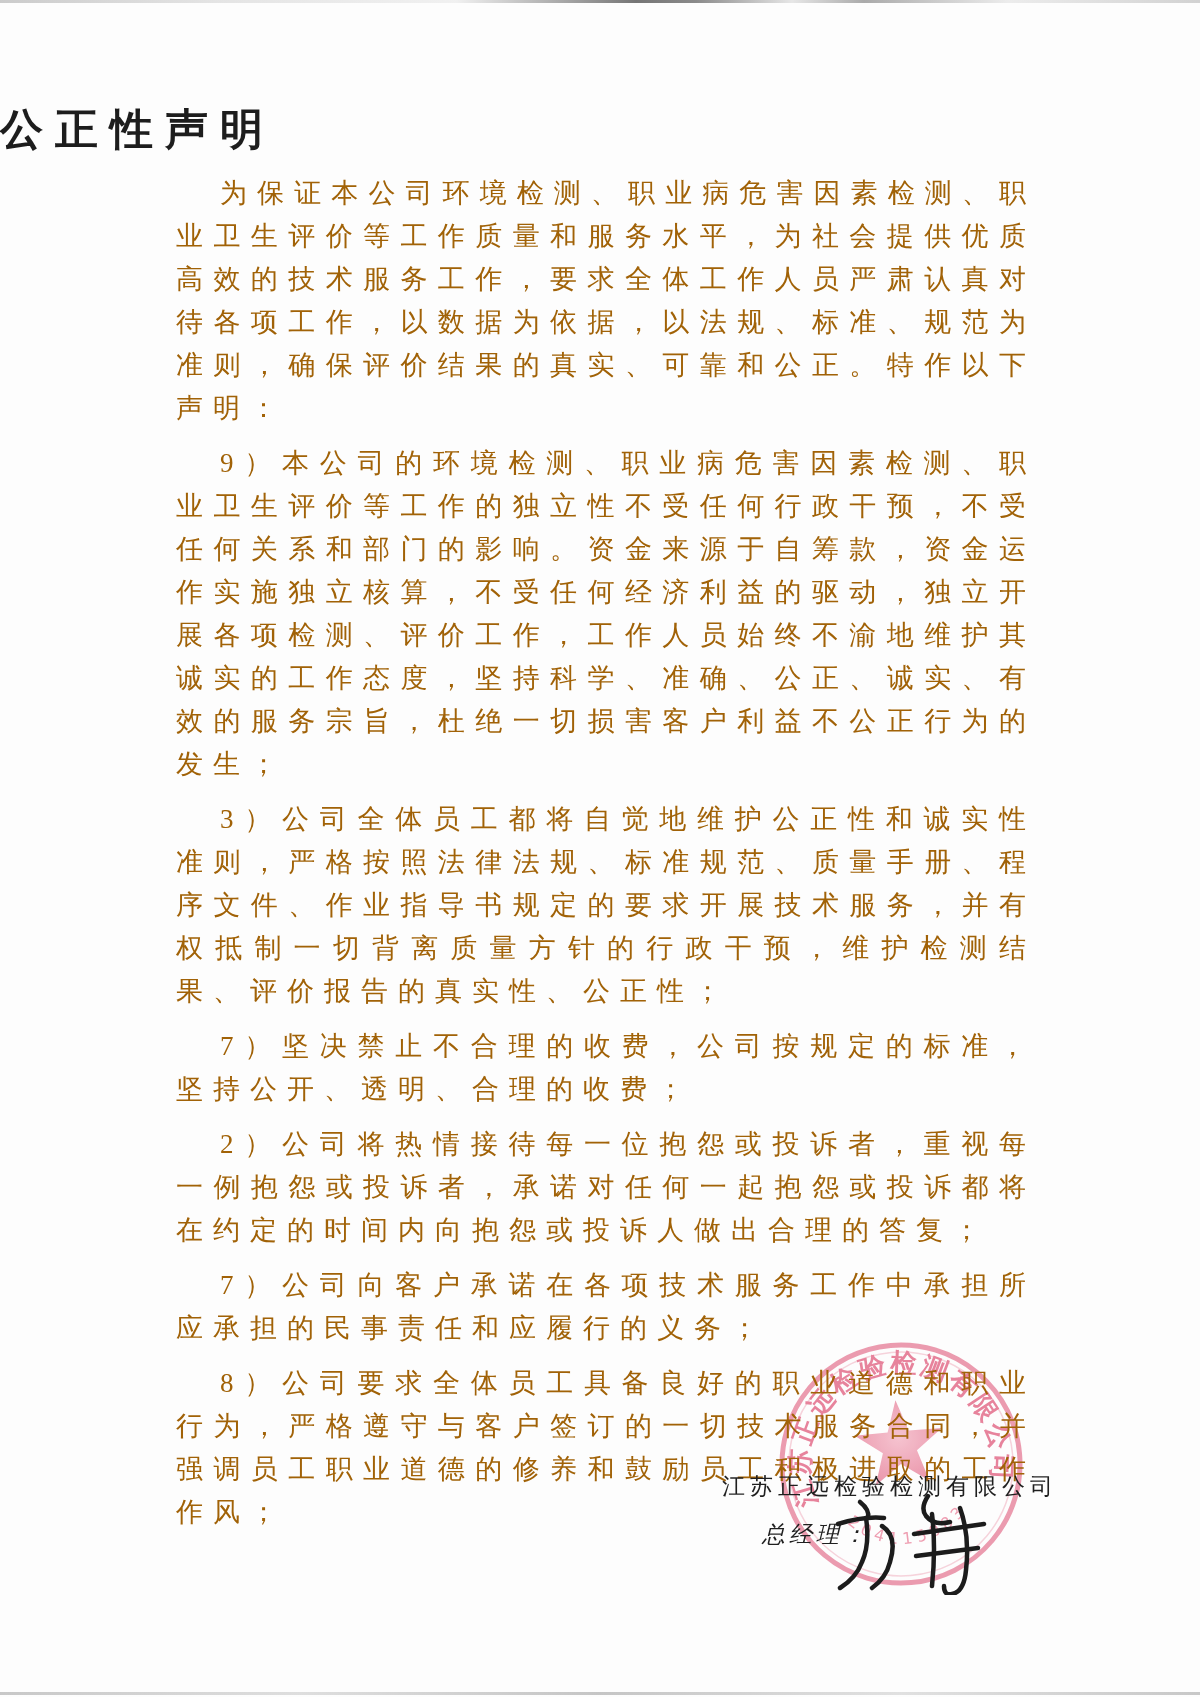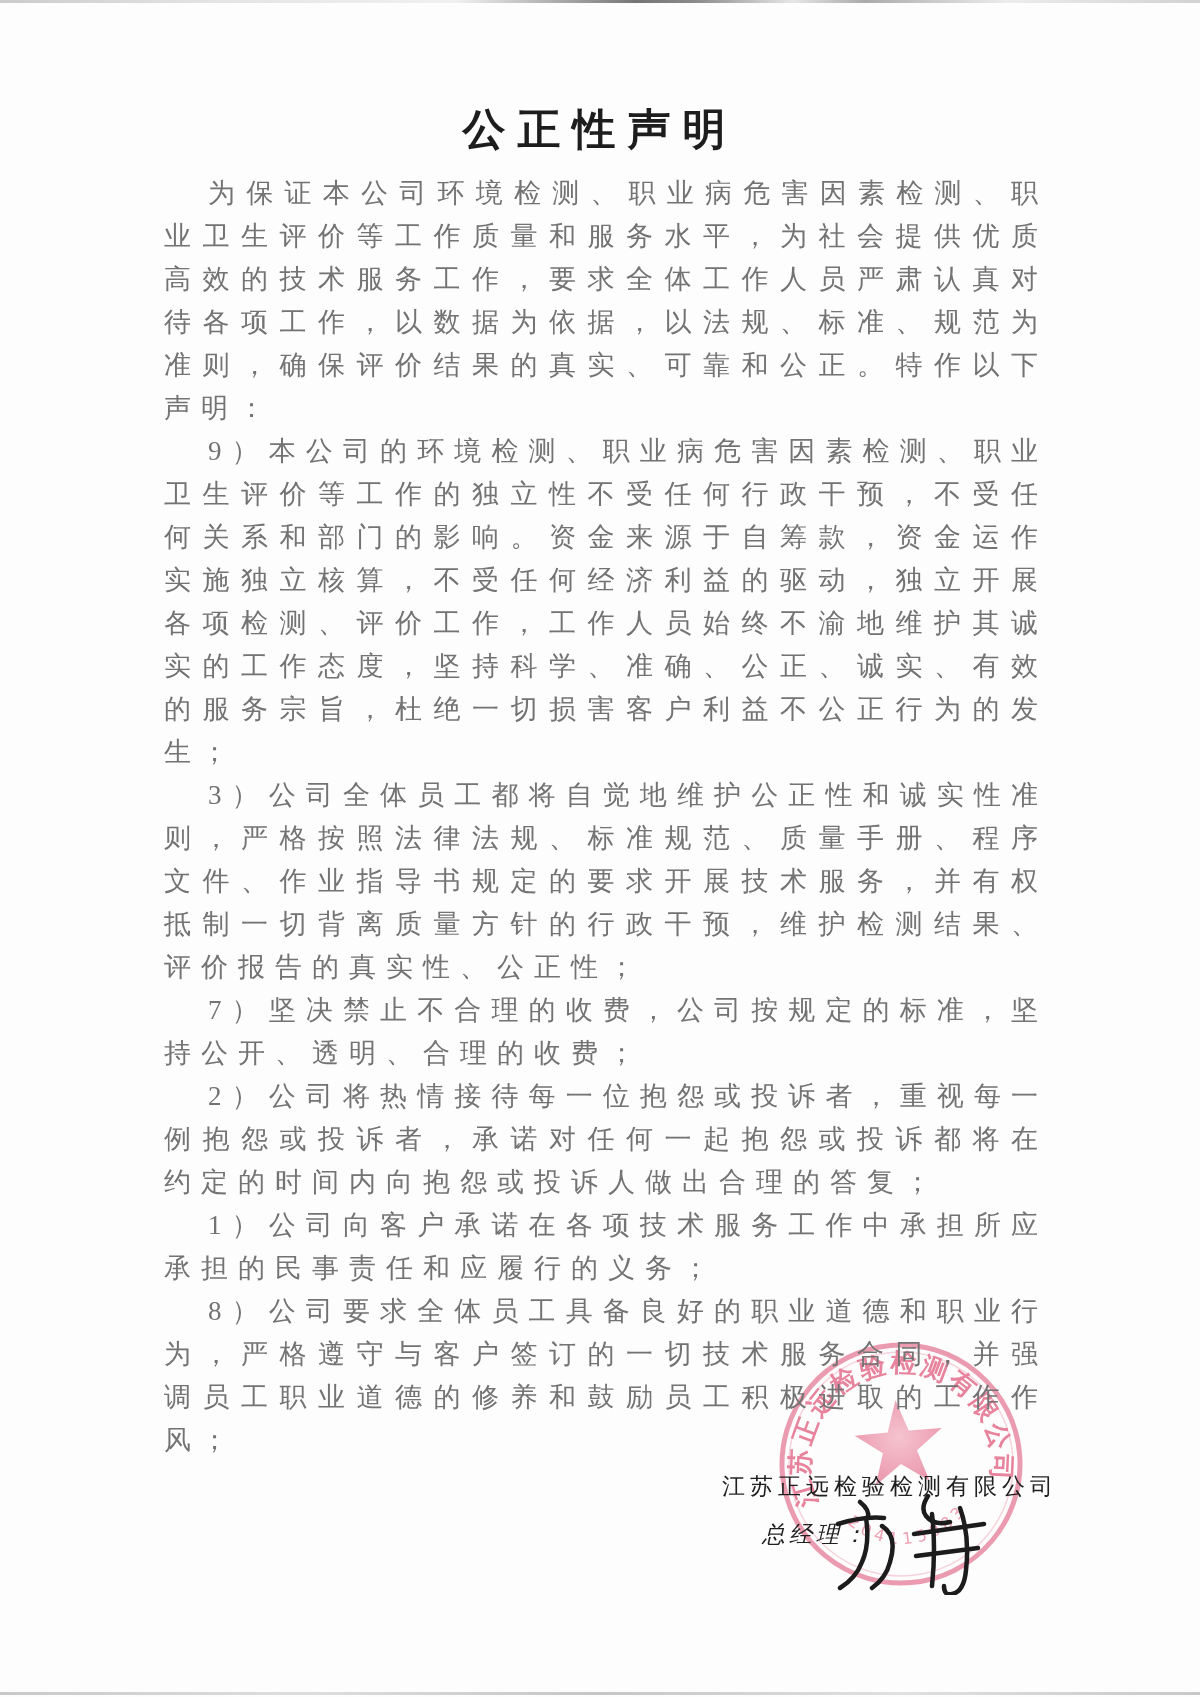--- a/index.html
+++ b/index.html
@@ -19,31 +19,31 @@
       rgba(110,110,110,.3) 100%);
   }
   .scan-bottom {
     position:absolute; bottom:2px; left:0; right:0; height:3px;
     background:linear-gradient(to right,
       rgba(120,120,120,.4) 0%, rgba(150,150,150,.3) 25%,
       rgba(120,120,120,.42) 50%, rgba(150,150,150,.28) 75%,
       rgba(120,120,120,.4) 100%);
   }
   h1.title {
-    margin:0; padding-top:104px; text-align:center;
+    margin:0; padding-top:104px; 
     font-size:43px; line-height:1.2; font-weight:bold;
     letter-spacing:12px; color:#1d1d1d;
   }
   .body-block {
     position:relative; margin:16px 0 0 164px; width:884px; z-index:2;
   }
   p.para {
-    margin:0; font-size:27px; line-height:43px;
+    margin:12px; font-size:27px; line-height:43px;
     text-align:justify; text-indent:44px;
-    letter-spacing:10px; word-break:break-all; color:#737373;
+    letter-spacing:10px; word-break:break-all; color:#a16207;
   }
   .stamp {
     position:absolute; left:773px; top:1336px; width:256px; height:256px;
     z-index:1; opacity:.88; transform:rotate(-5deg);
   }
   .company-name {
     position:absolute; left:722px; top:1471px; z-index:3;
     font-size:23px; letter-spacing:5px; color:#1f1f1f; white-space:nowrap;
   }
   .role-line {
@@ -63,21 +63,21 @@
 
   <h1 class="title">公正性声明</h1>
 
   <div class="body-block">
     <div id="paragraphs">
         <p class="para">为保证本公司环境检测、职业病危害因素检测、职业卫生评价等工作质量和服务水平，为社会提供优质高效的技术服务工作，要求全体工作人员严肃认真对待各项工作，以数据为依据，以法规、标准、规范为准则，确保评价结果的真实、可靠和公正。特作以下声明：</p>
         <p class="para">9）本公司的环境检测、职业病危害因素检测、职业卫生评价等工作的独立性不受任何行政干预，不受任何关系和部门的影响。资金来源于自筹款，资金运作实施独立核算，不受任何经济利益的驱动，独立开展各项检测、评价工作，工作人员始终不渝地维护其诚实的工作态度，坚持科学、准确、公正、诚实、有效的服务宗旨，杜绝一切损害客户利益不公正行为的发生；</p>
         <p class="para">3）公司全体员工都将自觉地维护公正性和诚实性准则，严格按照法律法规、标准规范、质量手册、程序文件、作业指导书规定的要求开展技术服务，并有权抵制一切背离质量方针的行政干预，维护检测结果、评价报告的真实性、公正性；</p>
         <p class="para">7）坚决禁止不合理的收费，公司按规定的标准，坚持公开、透明、合理的收费；</p>
         <p class="para">2）公司将热情接待每一位抱怨或投诉者，重视每一例抱怨或投诉者，承诺对任何一起抱怨或投诉都将在约定的时间内向抱怨或投诉人做出合理的答复；</p>
-        <p class="para">1）公司向客户承诺在各项技术服务工作中承担所应承担的民事责任和应履行的义务；</p>
+        <p class="para">7）公司向客户承诺在各项技术服务工作中承担所应承担的民事责任和应履行的义务；</p>
         <p class="para">8）公司要求全体员工具备良好的职业道德和职业行为，严格遵守与客户签订的一切技术服务合同，并强调员工职业道德的修养和鼓励员工积极进取的工作作风；</p>
       </div>
 
   </div>
 
   <svg class="stamp" viewBox="0 0 256 256" xmlns="http://www.w3.org/2000/svg">
     <defs>
       <radialGradient id="sg" cx="50%" cy="45%" r="60%">
         <stop offset="0%" stop-color="#f3b0c1"></stop>
         <stop offset="100%" stop-color="#e4738f"></stop>

